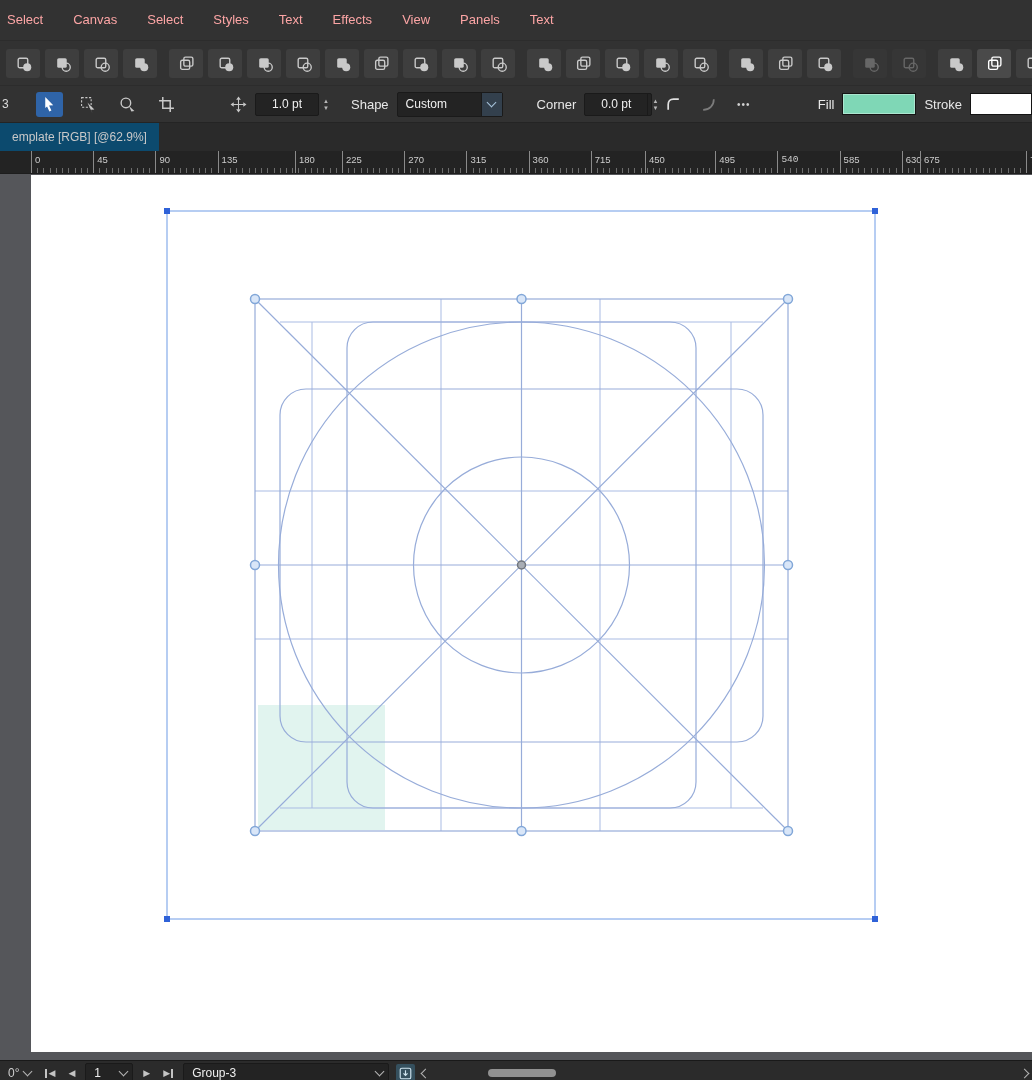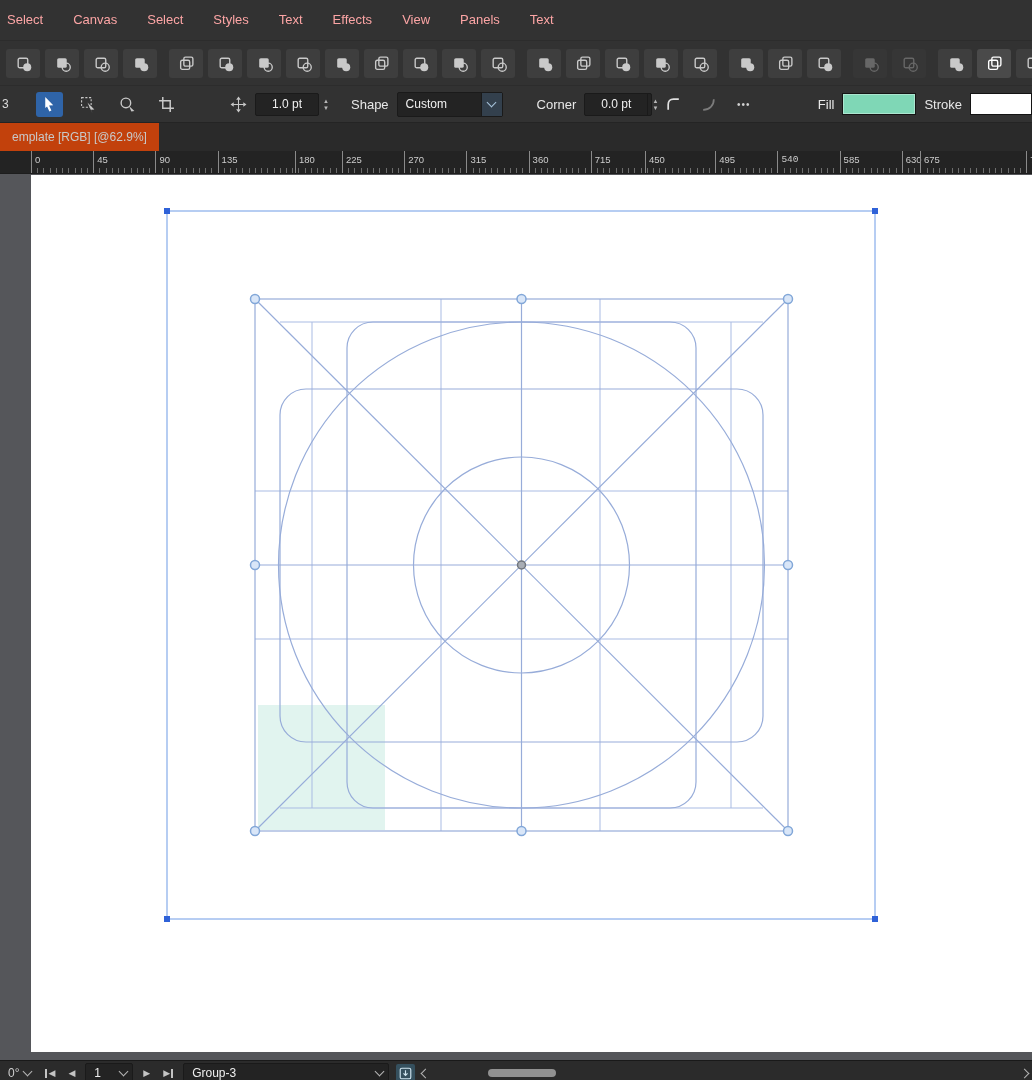--- a/index.html
+++ b/index.html
@@ -36,21 +36,21 @@
   .dropdown{height:23px;background:#232323;border:1px solid #1a1a1a;border-radius:2px;display:flex;align-items:center;width:104px;font-size:12px;color:#f0f0f0}
   .dropdown .val{flex:1;padding:0 8px}
   .chevbox{width:20px;align-self:stretch;display:flex;align-items:center;justify-content:center;background:#33404d;border-left:1px solid #1a1a1a}
   .chev{width:6px;height:6px;border-right:1.6px solid #a8c4dd;border-bottom:1.6px solid #a8c4dd;transform:rotate(45deg);margin-top:-3px}
   .swatch{width:72px;height:20px;border:1px solid #141414;box-shadow:inset 0 0 0 1px rgba(255,255,255,.35);flex:0 0 auto}
   .swatch.strokesw{width:60px}
   .dots{color:#d0d0d0;font-size:10px;letter-spacing:1px}
 
   
   .tabstrip{height:28px;background:#2a2a2a;display:flex;align-items:stretch;border-top:1px solid #242424}
-  .doc-tab{background:#c2410c;color:#c9c9c9;font-size:12px;display:flex;align-items:center;padding:0 12px;white-space:nowrap}
+  .doc-tab{background:#0c4a6e;color:#c9c9c9;font-size:12px;display:flex;align-items:center;padding:0 12px;white-space:nowrap}
 
   
   .ruler{height:22px;background:#232323;position:relative;overflow:hidden;border-bottom:1px solid #1d1d1d}
   .ruler::before{content:"";position:absolute;left:31px;right:0;bottom:0;height:5px;
     background:repeating-linear-gradient(to right,#6d6d6d 0 1px,transparent 1px 6.22px)}
   .tick{position:absolute;top:0;bottom:0;border-left:1px solid #8a8a8a}
   .tick span{position:absolute;left:3px;top:3px;font-size:9.5px;color:#cdcdcd;white-space:nowrap}
 
   
   .canvas{position:relative;height:886px;background:#55565a;overflow:hidden}

